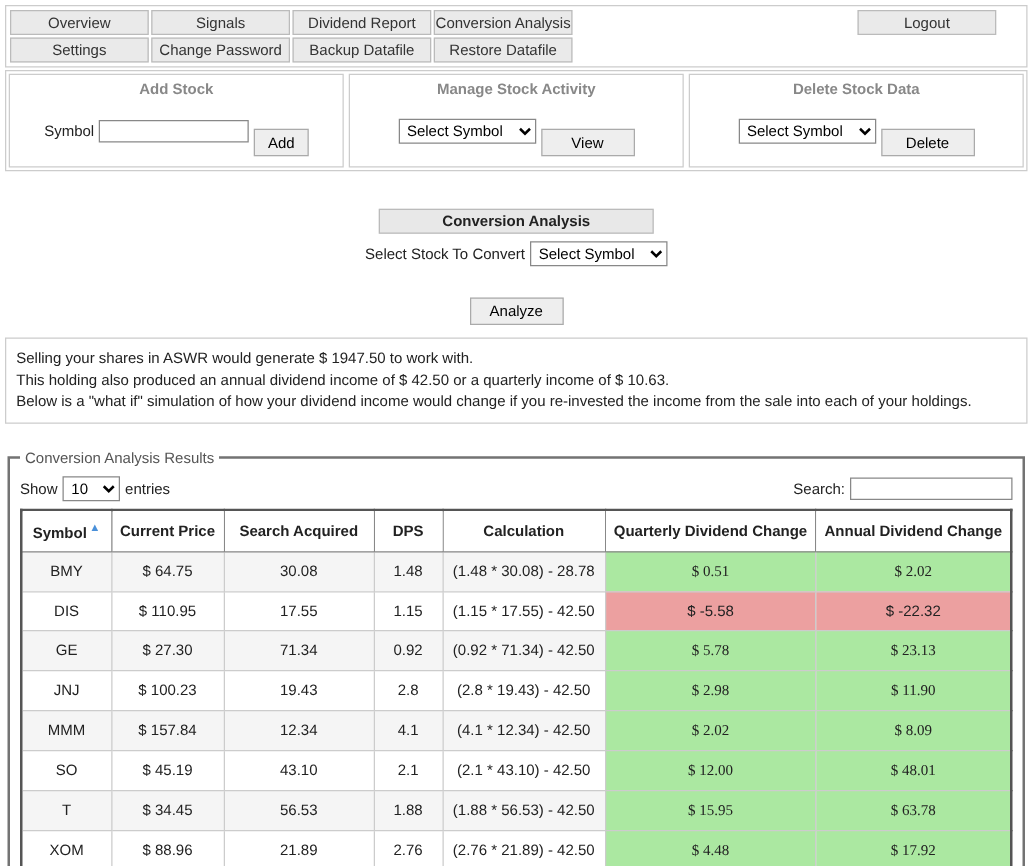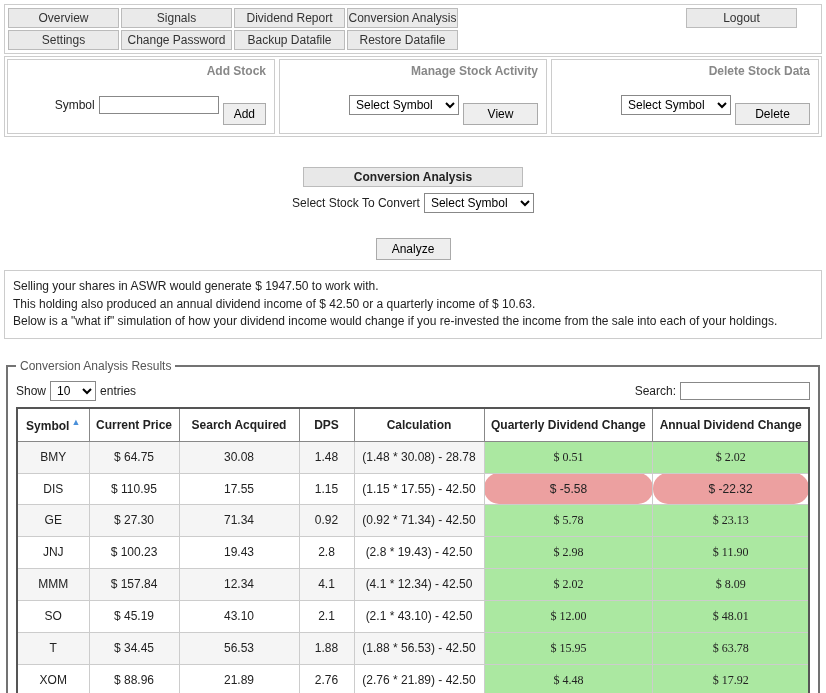--- a/index.html
+++ b/index.html
@@ -34,21 +34,21 @@
   .panel-row {
     display: flex;
     border: 1px solid #ccc;
     margin-top: 2px;
   }
   .panel {
     border: 1px solid #ccc;
     margin: 2px;
     display: flex;
     flex-direction: column;
-    align-items: flex-end;
+    align-items: center;
     padding: 4px 8px 8px 8px;
   }
   .panel-title {
     color: #888;
     font-weight: bold;
     font-size: 12px;
     margin-bottom: 6px;
   }
   .btn {
     padding: 3px 10px;
@@ -119,21 +119,21 @@
   }
   table.data td {
     border: 1px solid #ccc;
     padding: 8px 4px;
     text-align: center;
     font-size: 12px;
   }
   table.data tbody tr:nth-child(odd) { background: #f5f5f5; }
   table.data tbody tr:nth-child(even) { background: #fff; }
   .pos { background: #abe8a1 !important; font-family: Liberation Serif, serif; }
-  .neg { background: #eca0a0 !important; border-radius: 15px; }
+  .neg { background: #eca0a0 !important; }
   .sort-asc::after {
     content: "▲";
     color: #4a90d9;
     font-size: 9px;
     margin-left: 2px;
     vertical-align: super;
   }
   .dt-bottom {
     display: flex;
     justify-content: space-between;

